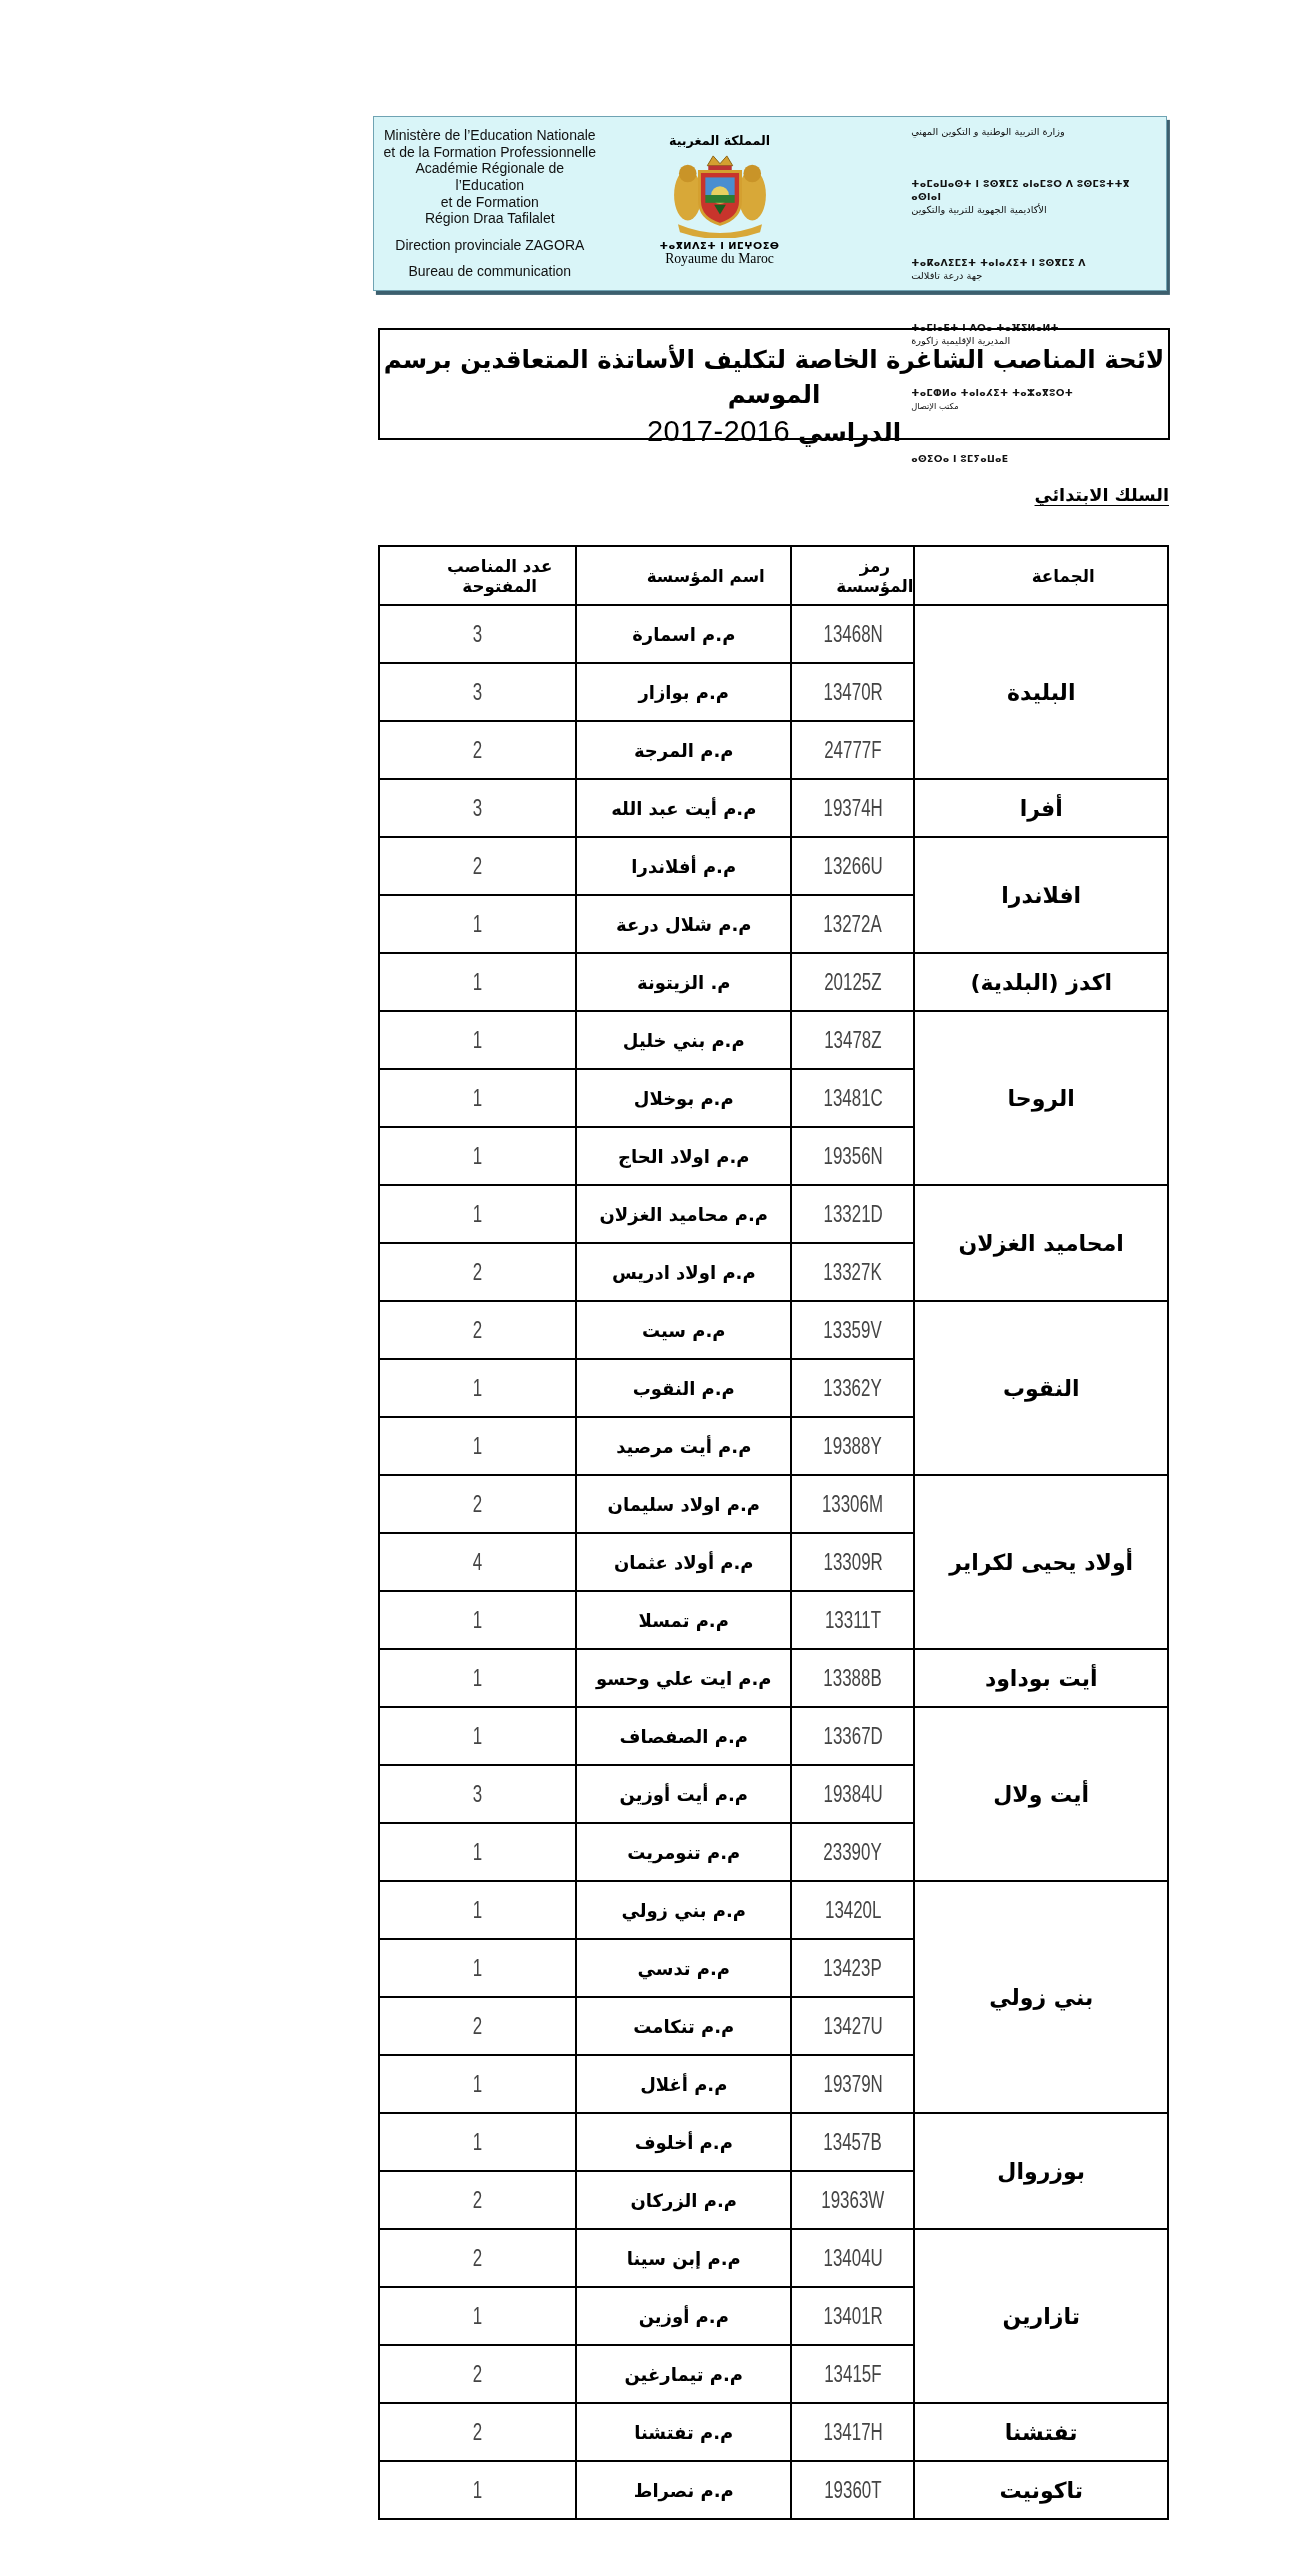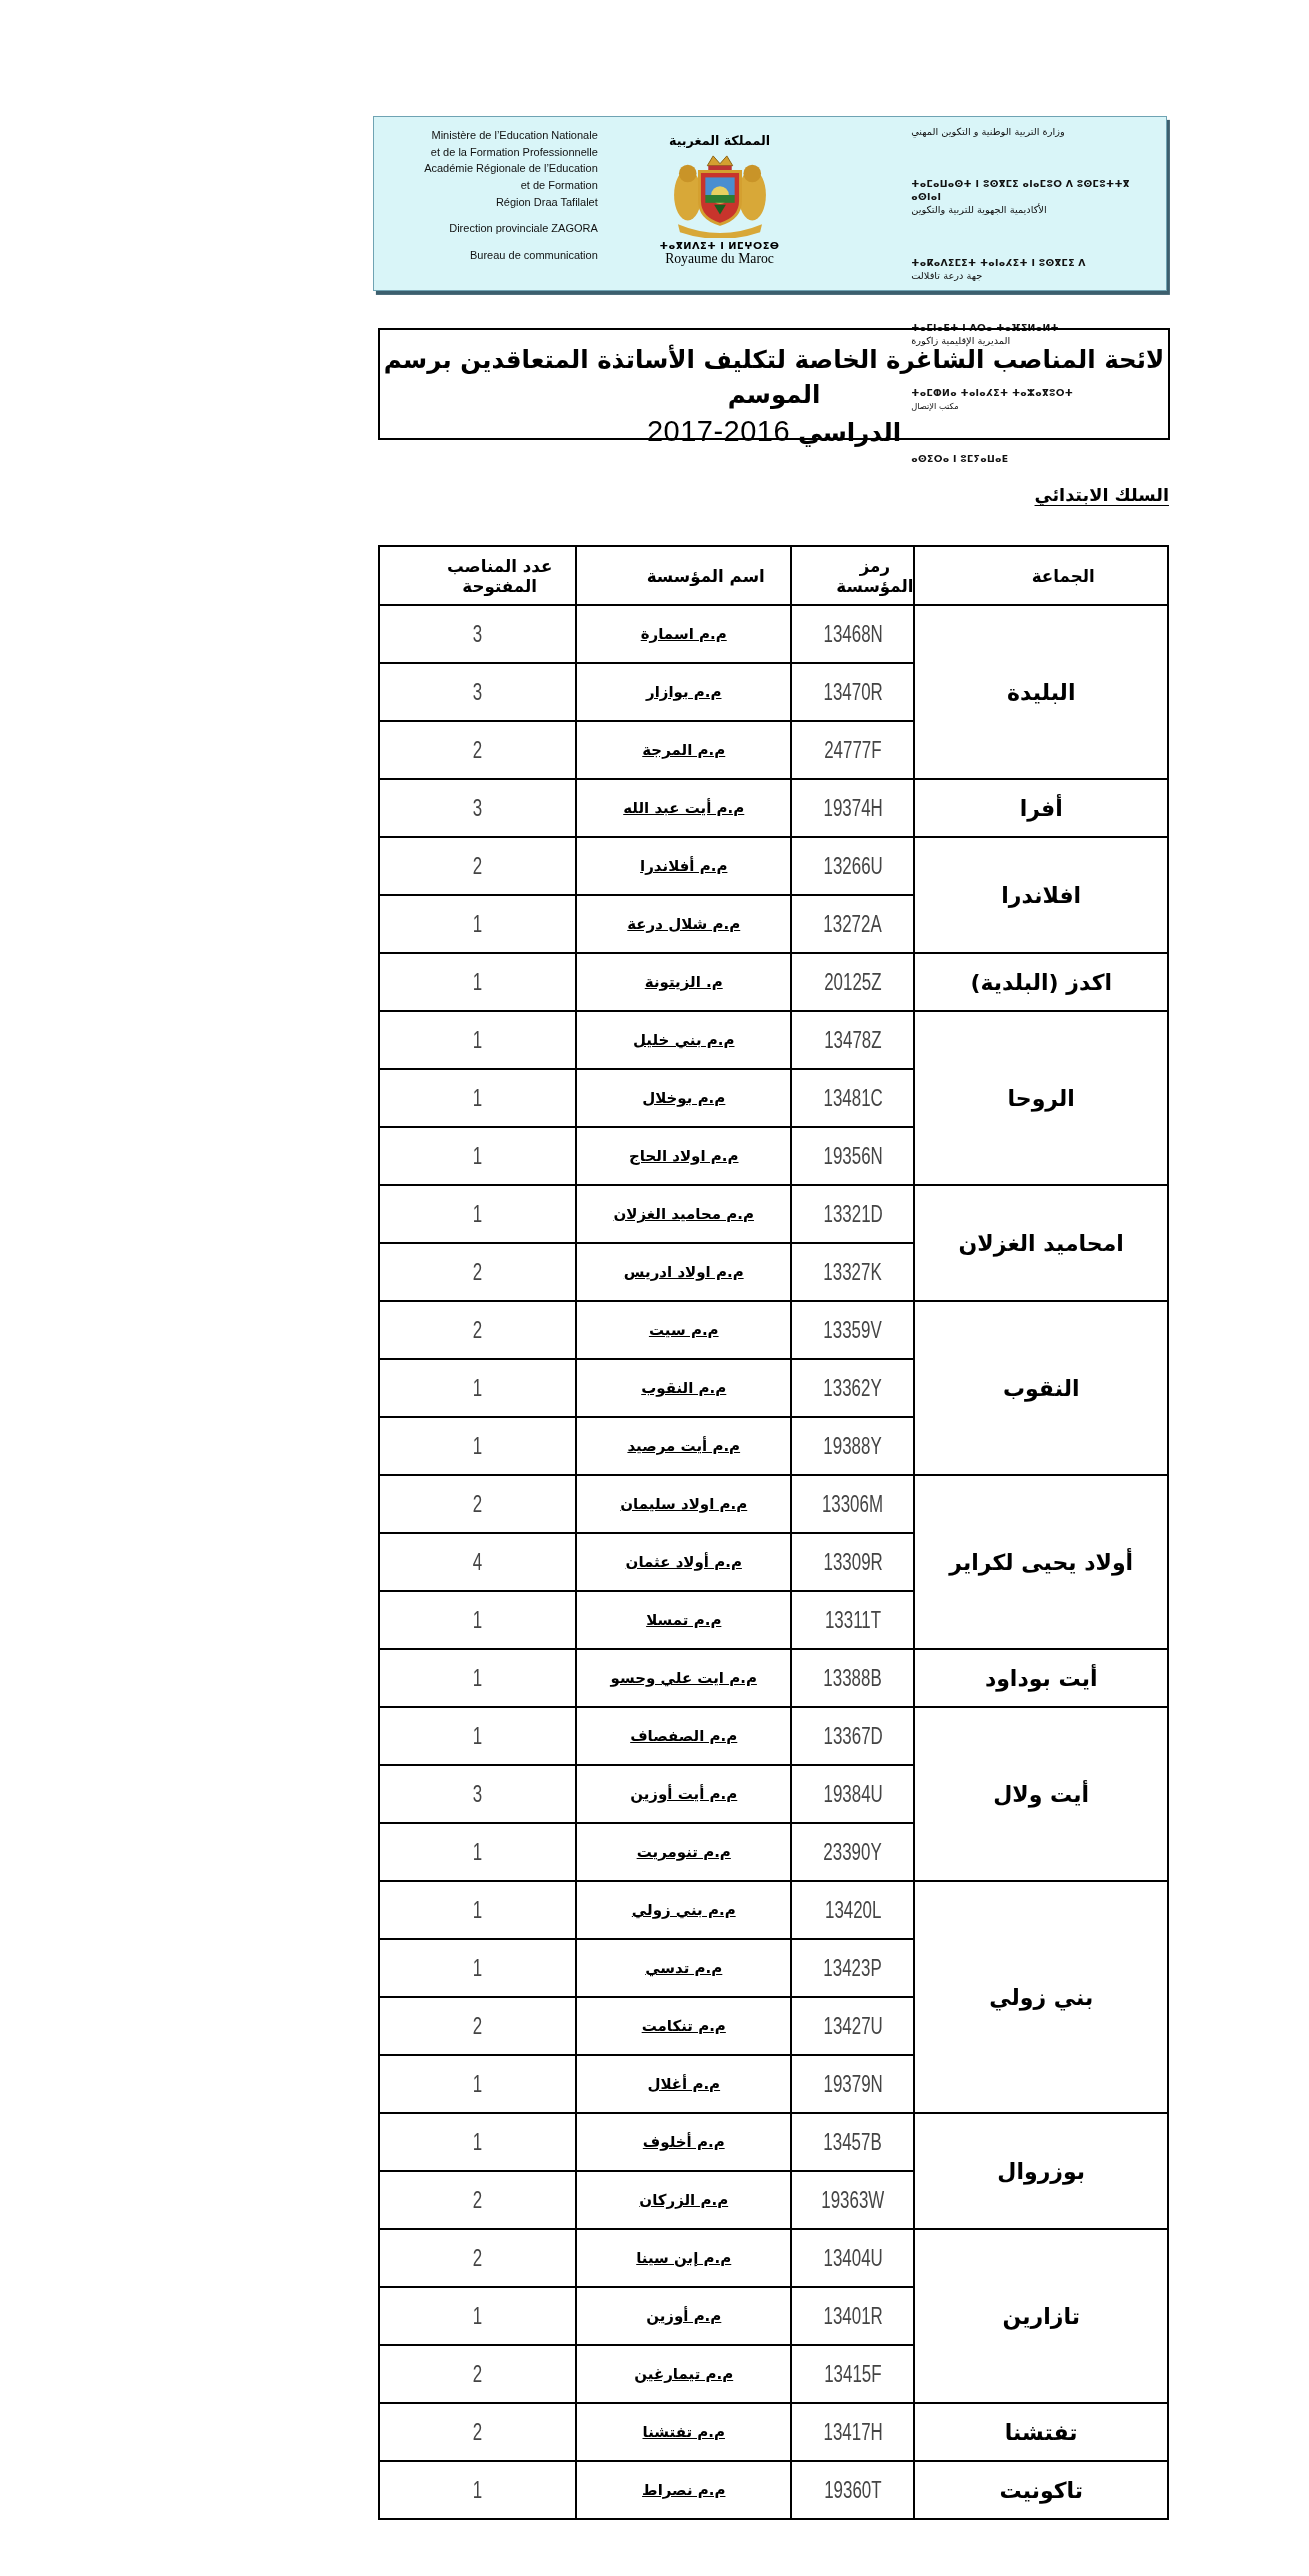--- a/index.html
+++ b/index.html
@@ -1,20 +1,20 @@
 <!DOCTYPE html>
 <html><head>
 <meta charset="utf-8">
 <style>
   html, body { margin:0; padding:0; background:#ffffff; }
   body { width:1309px; height:2576px; position:relative; overflow:hidden; font-family:"DejaVu Sans", sans-serif; color:#000; }
 
   
   .letterhead { position:absolute; left:373px; top:116px; width:792px; height:173px; background:#d9f5f8; border:1px solid #6fa3b3; box-shadow:2.9px 3.9px 0 #3c5f6e; }
-  .lh-left { position:absolute; left:7.8px; top:9.8px; width:216px; font-family:"Liberation Sans", sans-serif; font-size:11px; line-height:16.7px; text-align:right; color:#111; }
+  .lh-left { position:absolute; left:7.8px; top:9.8px; width:216px; font-family:"Liberation Sans", sans-serif; font-size:14px; line-height:16.7px; text-align:center; color:#111; }
   .lh-left .gap { height:9.8px; }
   .lh-center { position:absolute; left:257px; top:15.7px; width:177px; text-align:center; }
   .lh-center .ar-king { font-family:"DejaVu Sans", sans-serif; font-weight:bold; font-size:12.7px; }
   .lh-center .crest { width:108px; height:86px; margin:3.9px auto 2px; display:block; }
   .lh-center .tif { font-family:"DejaVu Sans", sans-serif; font-size:9.8px; font-weight:bold; letter-spacing:0.5px; }
   .lh-center .royaume { font-family:"Liberation Serif", serif; font-size:13.7px; }
   .lh-right { position:absolute; right:9.8px; top:7.8px; width:245px; font-size:9.8px; line-height:13.2px; color:#111; }
   .lh-right .tif { font-weight:bold; font-size:9.3px; letter-spacing:0.3px;margin-top:39px; }
   .lh-right .small { font-size:8.3px; }
 
@@ -28,21 +28,21 @@
   
   .section-label { position:absolute; right:140px; top:485px; direction:rtl; font-weight:bold; font-size:17.7px; text-decoration:underline; text-underline-offset:3.9px; }
 
   
   table.posts { position:absolute; left:378px; top:545px; width:791px; border-collapse:collapse; direction:ltr; }
   table.posts td, table.posts th { border:2.5px solid #000; text-align:center; vertical-align:middle; padding:0; }
   table.posts th { height:57px; font-weight:bold; font-size:16.7px; direction:rtl;padding-left:44px; }
   table.posts td { height:56px; }
   td.count, td.code { font-family:"Liberation Sans", sans-serif; font-weight:normal; font-size:23.5px; color:#444; transform-origin:center; }
   td.count span, td.code span { display:inline-block; transform:scaleX(0.72); }
-  td.name { font-weight:bold; font-size:15px; direction:rtl;text-decoration:underline; }
+  td.name { font-weight:bold; font-size:18px; direction:rtl; }
   td.commune { font-weight:bold; font-size:22px; direction:rtl;margin-top:17px; }
   col.c1 { width:198px; } col.c2 { width:216px; } col.c3 { width:123px; } col.c4 { width:255px; }
 </style>
 </head>
 <body>
 
 <div class="letterhead">
   <div class="lh-left">
     <div>Ministère de l’Education Nationale</div>
     <div>et de la Formation Professionnelle</div>

